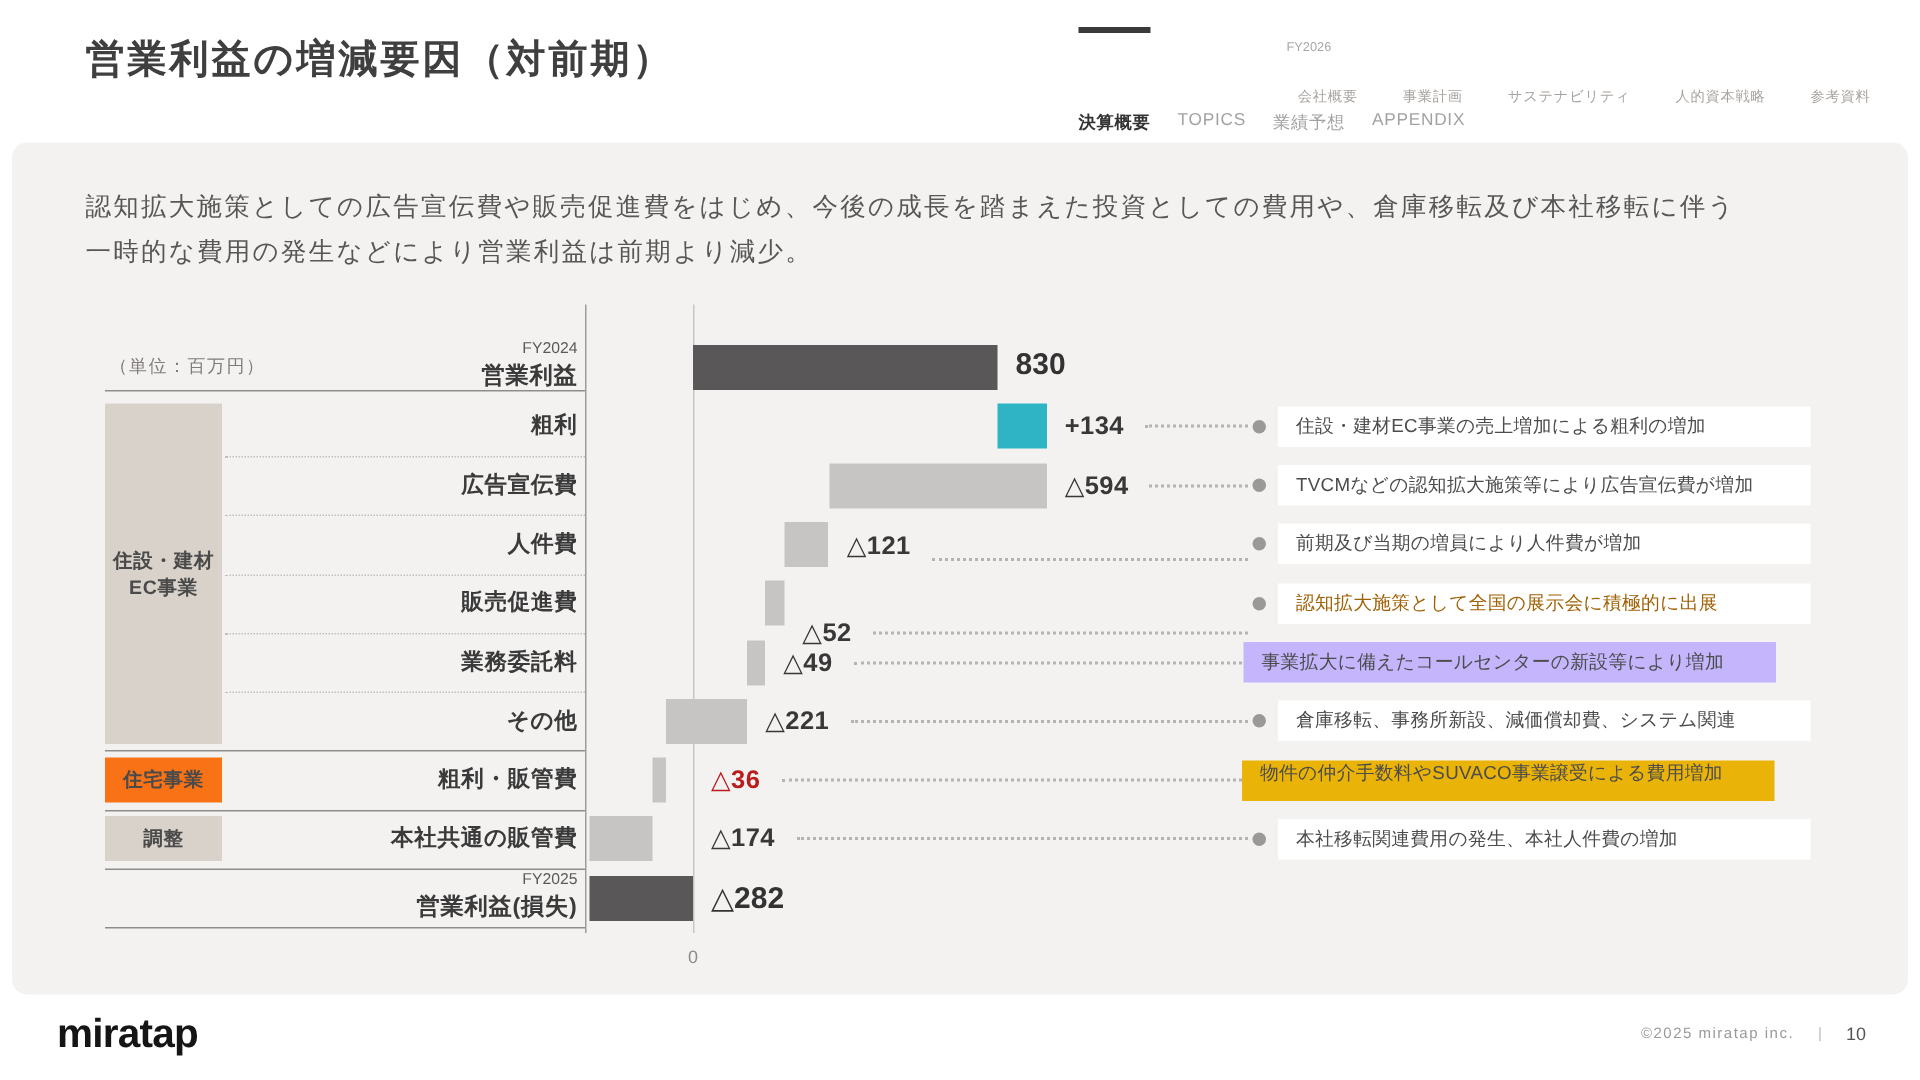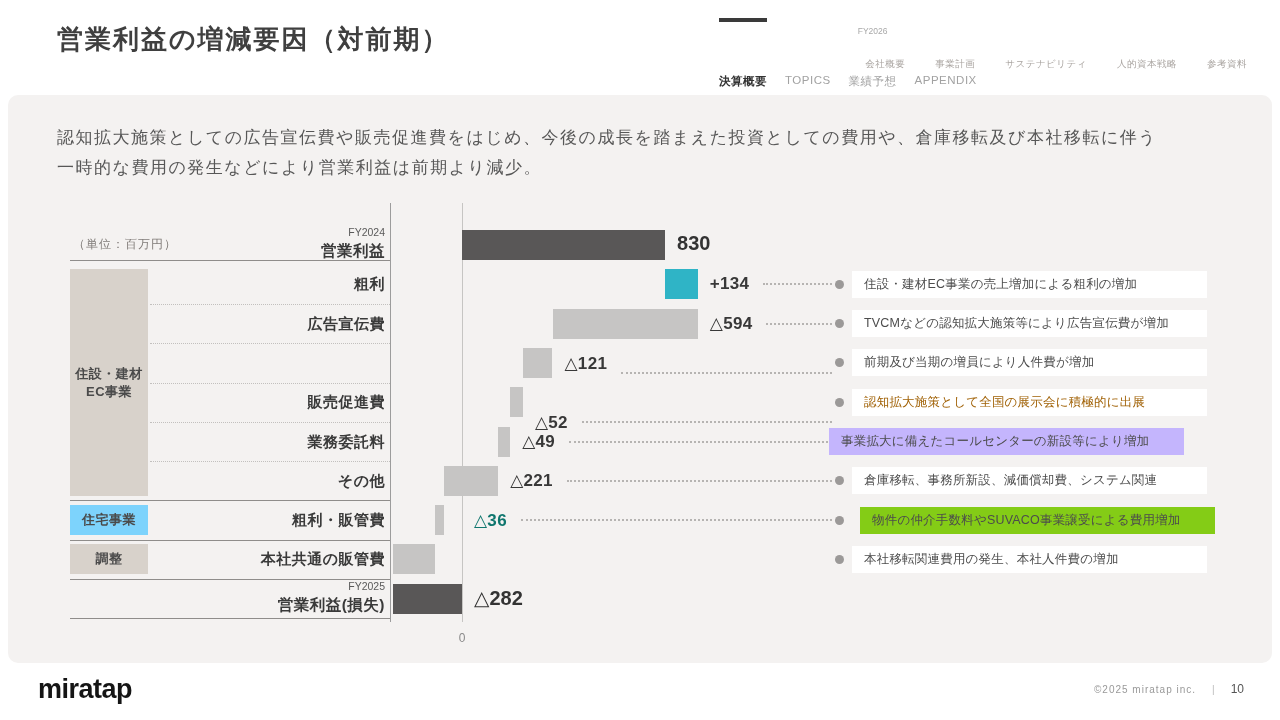--- a/index.html
+++ b/index.html
@@ -84,21 +84,21 @@
     <div style="position: absolute; left: 150px; top: 343.2px; width: 240px; height: 0px; border-top: 1px dotted rgb(194, 192, 190);"></div>
     <div style="position: absolute; left: 150px; top: 382.5px; width: 240px; height: 0px; border-top: 1px dotted rgb(194, 192, 190);"></div>
     <div style="position: absolute; left: 150px; top: 421.8px; width: 240px; height: 0px; border-top: 1px dotted rgb(194, 192, 190);"></div>
     <div style="position: absolute; left: 150px; top: 461.1px; width: 240px; height: 0px; border-top: 1px dotted rgb(194, 192, 190);"></div>
     <div style="position: absolute; left: 70px; top: 500.4px; width: 320px; height: 1px; background: rgb(143, 141, 139);"></div>
     <div style="position: absolute; left: 70px; top: 539.7px; width: 320px; height: 1px; background: rgb(143, 141, 139);"></div>
     <div style="position: absolute; left: 70px; top: 579px; width: 320px; height: 1px; background: rgb(143, 141, 139);"></div>
     <div style="position: absolute; left: 70px; top: 618.3px; width: 320px; height: 1px; background: rgb(143, 141, 139);"></div>
     <div style="position: absolute; left: 70px; top: 269.3px; width: 78px; height: 226.5px; background: rgb(216, 210, 203); display: flex; align-items: center; justify-content: center; text-align: center; font-size: 13px; font-weight: 700; color: rgb(74, 74, 74); line-height: 18px; white-space: pre-line; letter-spacing: 0.5px;">住設・建材
 EC事業</div>
-    <div style="position: absolute; left: 70px; top: 505.1px; width: 78px; height: 30px; background: #7dd3fc; display: flex; align-items: center; justify-content: center; text-align: center; font-size: 13px; font-weight: 700; color: rgb(74, 74, 74); line-height: 18px; white-space: pre-line; letter-spacing: 0.5px;">住宅事業</div>
+    <div style="position: absolute; left: 70px; top: 505.1px; width: 78px; height: 30px; background: #f97316; display: flex; align-items: center; justify-content: center; text-align: center; font-size: 13px; font-weight: 700; color: rgb(74, 74, 74); line-height: 18px; white-space: pre-line; letter-spacing: 0.5px;">住宅事業</div>
     <div style="position: absolute; left: 70px; top: 544.4px; width: 78px; height: 30px; background: rgb(216, 210, 203); display: flex; align-items: center; justify-content: center; text-align: center; font-size: 13px; font-weight: 700; color: rgb(74, 74, 74); line-height: 18px; white-space: pre-line; letter-spacing: 0.5px;">調整</div>
     <div style="position: absolute; left: 70px; top: 224px; width: 315px; height: 42px; text-align: right;">
       <div style="font-size: 10.5px; color: rgb(90, 90, 90); line-height: 16px;">FY2024</div>
       <div style="font-size: 15.5px; color: rgb(58, 58, 58); font-weight: 700; line-height: 22px; letter-spacing: 0.5px;">営業利益</div>
     </div>
     <div style="position: absolute; left: 462px; top: 230px; width: 203.018px; height: 30px; background: rgb(89, 87, 87);"></div>
     <div style="position: absolute; left: 677.018px; top: 232px; font-size: 20px; font-weight: 700; color: rgb(51, 51, 51); white-space: nowrap;">830</div>
     <div style="position: absolute; left: 70px; top: 273.3px; width: 315px; height: 22px; line-height: 22px; text-align: right; font-size: 15px; font-weight: 700; color: rgb(58, 58, 58); letter-spacing: 0.5px;">粗利</div>
     <div style="position: absolute; left: 665.018px; top: 269.3px; width: 32.7764px; height: 30px; background: rgb(47, 180, 198);"></div>
     <div style="position: absolute; left: 709.794px; top: 273.3px; width: 122.206px; height: 22px; display: flex; align-items: center;">
@@ -112,20 +112,21 @@
     <div style="position: absolute; left: 70px; top: 312.6px; width: 315px; height: 22px; line-height: 22px; text-align: right; font-size: 15px; font-weight: 700; color: rgb(58, 58, 58); letter-spacing: 0.5px;">広告宣伝費</div>
     <div style="position: absolute; left: 552.502px; top: 308.6px; width: 145.292px; height: 30px; background: rgb(198, 197, 196);"></div>
     <div style="position: absolute; left: 709.794px; top: 312.6px; width: 122.206px; height: 22px; display: flex; align-items: center;">
       <div style="font-size: 17px; font-weight: 700; color: rgb(56, 56, 56); white-space: nowrap; letter-spacing: 0.3px;">△594</div>
       <div style="flex: 1 1 0%; height: 0px; border-top: 2px dotted rgb(182, 180, 178); margin-left: 14px;"></div>
     </div>
     <div style="position: absolute; left: 835px; top: 319.1px; width: 9px; height: 9px; border-radius: 50%; background: rgb(155, 153, 152);"></div>
     <div style="position: absolute; left: 852px; top: 310.1px; width: 355px; height: 27px; background: rgb(255, 255, 255); display: flex; align-items: center;">
       <div style="padding-left: 12px; font-size: 12.5px; color: rgb(76, 76, 76); letter-spacing: 0.2px; white-space: nowrap;">TVCMなどの認知拡大施策等により広告宣伝費が増加</div>
     </div>
+    <div style="position: absolute; left: 70px; top: 351.9px; width: 315px; height: 22px; line-height: 22px; text-align: right; font-size: 15px; font-weight: 700; color: rgb(58, 58, 58); letter-spacing: 0.5px;">人件費</div>
     <div style="position: absolute; left: 522.905px; top: 347.9px; width: 29.5966px; height: 30px; background: rgb(198, 197, 196);"></div>
     <div style="position: absolute; left: 564.502px; top: 351.9px; width: 267.498px; height: 22px; display: flex; align-items: flex-end;">
       <div style="font-size: 17px; font-weight: 700; color: rgb(56, 56, 56); white-space: nowrap; letter-spacing: 0.3px;">△121</div>
       <div style="flex: 1 1 0%; height: 0px; border-top: 2px dotted rgb(182, 180, 178); margin-left: 14px;"></div>
     </div>
     <div style="position: absolute; left: 835px; top: 358.4px; width: 9px; height: 9px; border-radius: 50%; background: rgb(155, 153, 152);"></div>
     <div style="position: absolute; left: 852px; top: 349.4px; width: 355px; height: 27px; background: rgb(255, 255, 255); display: flex; align-items: center;">
       <div style="padding-left: 12px; font-size: 12.5px; color: rgb(76, 76, 76); letter-spacing: 0.2px; white-space: nowrap;">前期及び当期の増員により人件費が増加</div>
     </div>
     <div style="position: absolute; left: 70px; top: 391.2px; width: 315px; height: 22px; line-height: 22px; text-align: right; font-size: 15px; font-weight: 700; color: rgb(58, 58, 58); letter-spacing: 0.5px;">販売促進費</div>
@@ -154,29 +155,33 @@
       <div style="font-size: 17px; font-weight: 700; color: rgb(56, 56, 56); white-space: nowrap; letter-spacing: 0.3px;">△221</div>
       <div style="flex: 1 1 0%; height: 0px; border-top: 2px dotted rgb(182, 180, 178); margin-left: 14px;"></div>
     </div>
     <div style="position: absolute; left: 835px; top: 476.3px; width: 9px; height: 9px; border-radius: 50%; background: rgb(155, 153, 152);"></div>
     <div style="position: absolute; left: 852px; top: 467.3px; width: 355px; height: 27px; background: rgb(255, 255, 255); display: flex; align-items: center;">
       <div style="padding-left: 12px; font-size: 12.5px; color: rgb(76, 76, 76); letter-spacing: 0.2px; white-space: nowrap;">倉庫移転、事務所新設、減価償却費、システム関連</div>
     </div>
     <div style="position: absolute; left: 70px; top: 509.1px; width: 315px; height: 22px; line-height: 22px; text-align: right; font-size: 15px; font-weight: 700; color: rgb(58, 58, 58); letter-spacing: 0.5px;">粗利・販管費</div>
     <div style="position: absolute; left: 435.339px; top: 505.1px; width: 8.8056px; height: 30px; background: rgb(198, 197, 196);"></div>
     <div style="position: absolute; left: 474px; top: 509.1px; width: 358px; height: 22px; display: flex; align-items: center;">
-      <div style="font-size: 17px; font-weight: 700; color: #0f766e; white-space: nowrap; letter-spacing: 0.3px;">△36</div>
+      <div style="font-size: 17px; font-weight: 700; color: #b91c1c; white-space: nowrap; letter-spacing: 0.3px;">△36</div>
       <div style="flex: 1 1 0%; height: 0px; border-top: 2px dotted rgb(182, 180, 178); margin-left: 14px;"></div>
     </div>
     <div style="position: absolute; left: 835px; top: 515.6px; width: 9px; height: 9px; border-radius: 50%; background: rgb(155, 153, 152);"></div>
-    <div style="position: absolute; left: 860px; top: 506.6px; width: 355px; height: 27px; background: #84cc16; display: flex; align-items: center;">
+    <div style="position: absolute; left: 828px; top: 506.6px; width: 355px; height: 27px; background: #eab308; display: flex; align-items: flex-start;">
       <div style="padding-left: 12px; font-size: 12.5px; color: rgb(76, 76, 76); letter-spacing: 0.2px; white-space: nowrap;">物件の仲介手数料やSUVACO事業譲受による費用増加</div>
     </div>
     <div style="position: absolute; left: 70px; top: 548.4px; width: 315px; height: 22px; line-height: 22px; text-align: right; font-size: 15px; font-weight: 700; color: rgb(58, 58, 58); letter-spacing: 0.5px;">本社共通の販管費</div>
     <div style="position: absolute; left: 392.778px; top: 544.4px; width: 42.5604px; height: 30px; background: rgb(198, 197, 196);"></div>
+    <div style="position: absolute; left: 474px; top: 548.4px; width: 358px; height: 22px; display: flex; align-items: center;">
+      <div style="font-size: 17px; font-weight: 700; color: rgb(56, 56, 56); white-space: nowrap; letter-spacing: 0.3px;">△174</div>
+      <div style="flex: 1 1 0%; height: 0px; border-top: 2px dotted rgb(182, 180, 178); margin-left: 14px;"></div>
+    </div>
     <div style="position: absolute; left: 835px; top: 554.9px; width: 9px; height: 9px; border-radius: 50%; background: rgb(155, 153, 152);"></div>
     <div style="position: absolute; left: 852px; top: 545.9px; width: 355px; height: 27px; background: rgb(255, 255, 255); display: flex; align-items: center;">
       <div style="padding-left: 12px; font-size: 12.5px; color: rgb(76, 76, 76); letter-spacing: 0.2px; white-space: nowrap;">本社移転関連費用の発生、本社人件費の増加</div>
     </div>
     <div style="position: absolute; left: 70px; top: 577.7px; width: 315px; height: 42px; text-align: right;">
       <div style="font-size: 10.5px; color: rgb(90, 90, 90); line-height: 16px;">FY2025</div>
       <div style="font-size: 15.5px; color: rgb(58, 58, 58); font-weight: 700; line-height: 22px; letter-spacing: 0.5px;">営業利益(損失)</div>
     </div>
     <div style="position: absolute; left: 393.023px; top: 583.7px; width: 68.9772px; height: 30px; background: rgb(89, 87, 87);"></div>
     <div style="position: absolute; left: 474px; top: 585.7px; font-size: 20px; font-weight: 700; color: rgb(51, 51, 51); white-space: nowrap;">△282</div>

